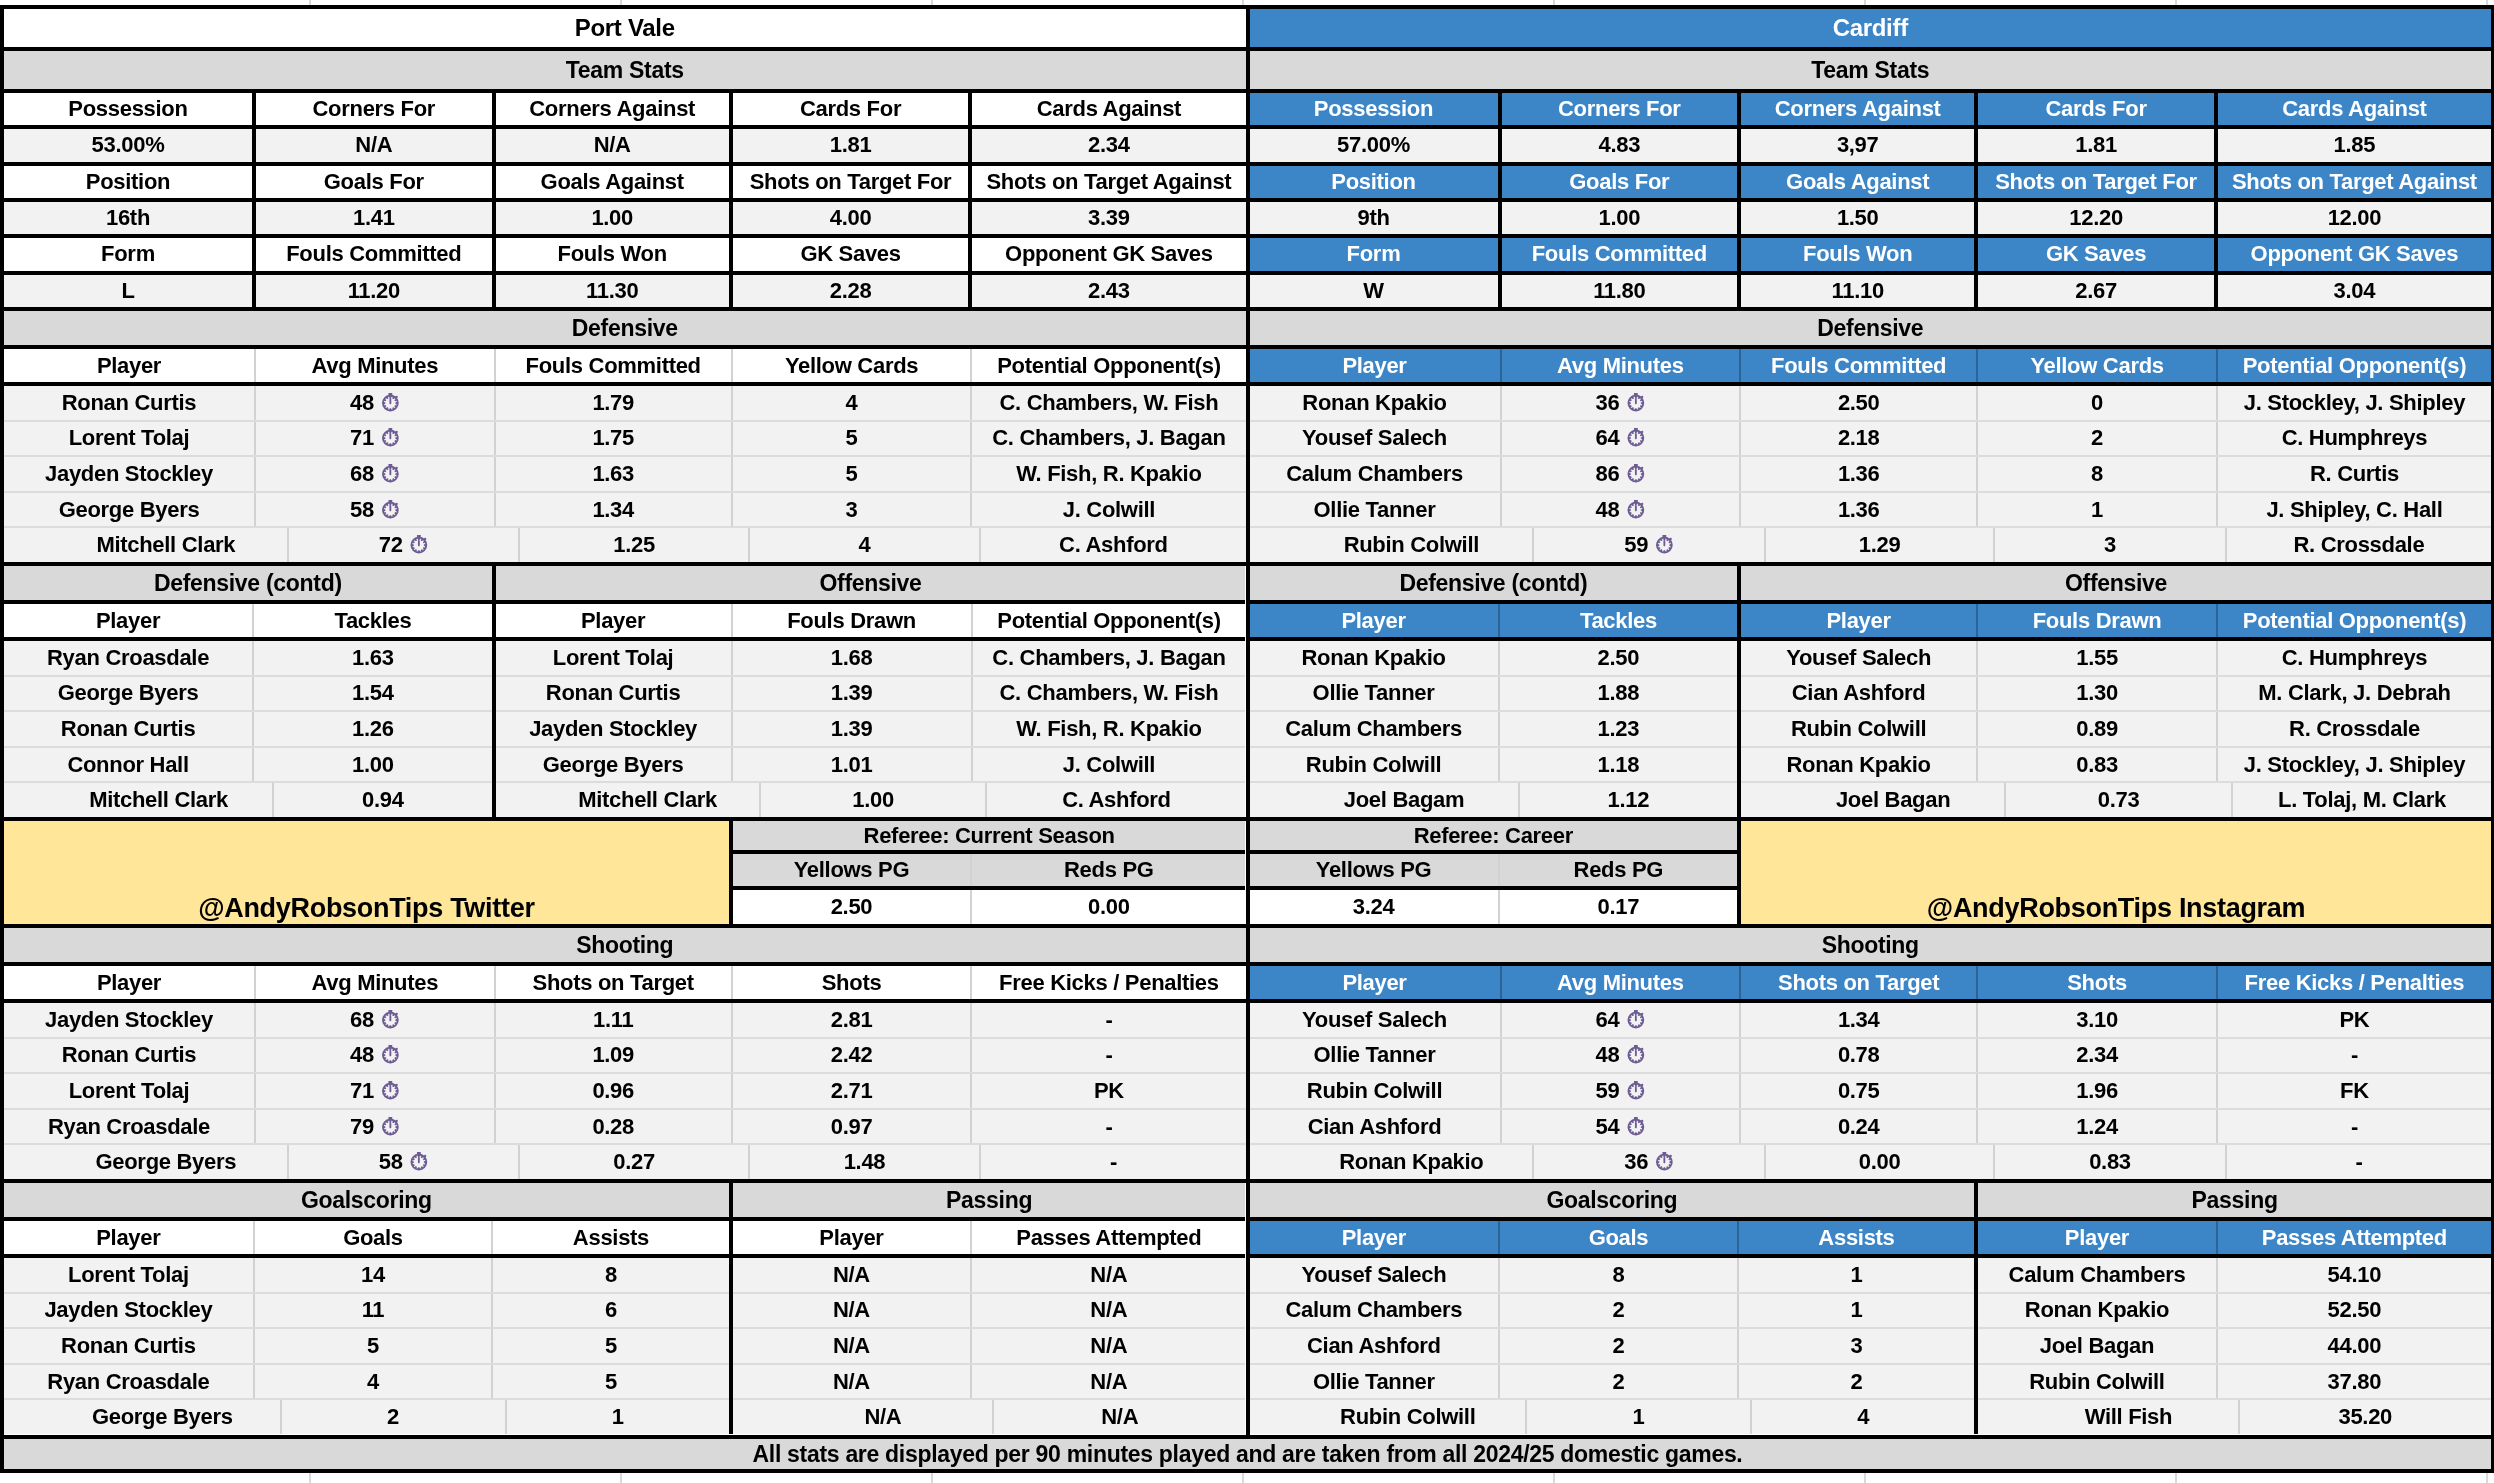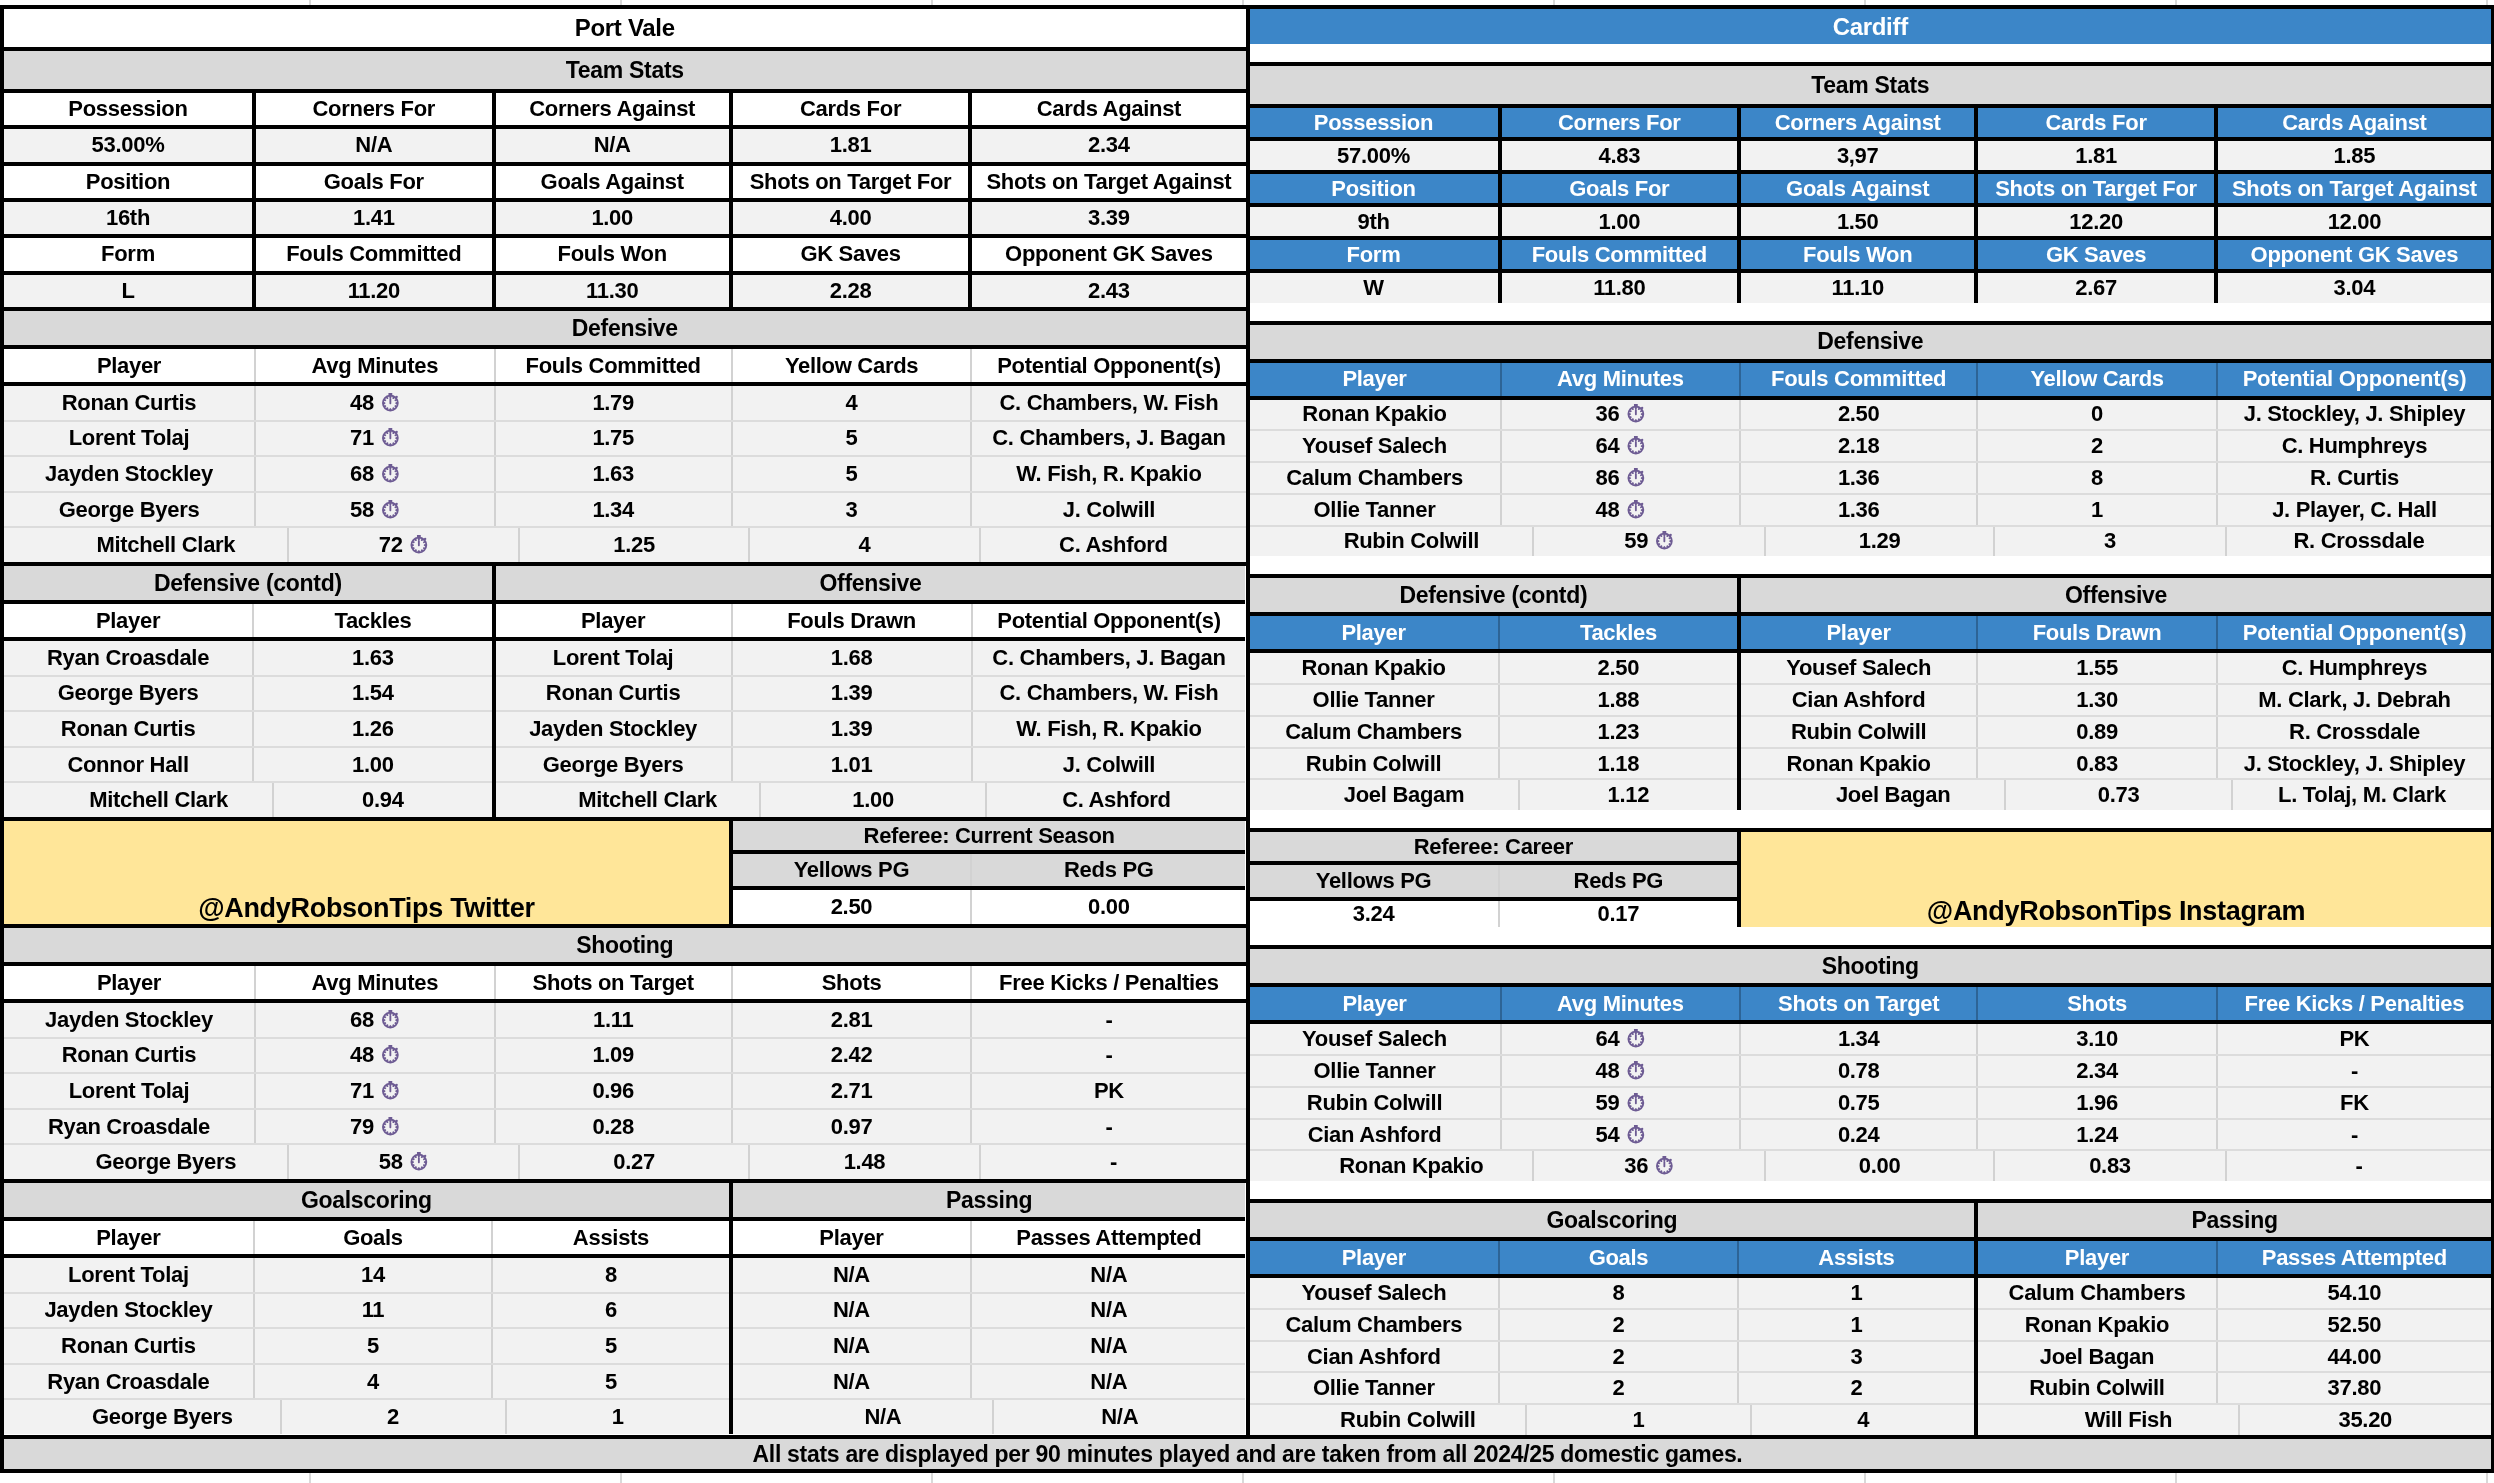--- a/index.html
+++ b/index.html
@@ -28,21 +28,21 @@
   .gap.bottom { height:10px; }
   .frame {
     width:2495px; height:1468px;
     border:4px solid #000;
     display:flex; flex-direction:column;
     background:#fff;
   }
   .main { display:flex; flex:1; min-height:0; }
   .half { width:50%; display:flex; flex-direction:column; }
   .half.left  { border-right:2px solid #000; }
-  .half.right { border-left:2px solid #000;gap:18px; }
+  .half.right { border-left:2px solid #000; }
 
   
   .band { width:100%; border-top:4px solid #000; display:flex; flex-direction:column; }
   .band-team { height:38px; border-top:none; align-items:center; justify-content:center; font-size:24px; }
   .half.right .band-team { background:var(--blue); color:#fff; }
   .band-teamstats { height:260px; }
   .band-table { height:255px; }
   .band-referee { height:107px; flex-direction:row; }
   .section-title {
     background:var(--gray); text-align:center; font-size:23px;
@@ -596,21 +596,21 @@
             </div>
 
             <div class="grid cols5 tr">
               <div class="cell">Ollie Tanner</div>
               <div class="cell">
                 <span>48</span>
                 <span class="watch">⏱</span>
               </div>
               <div class="cell">1.36</div>
               <div class="cell">1</div>
-              <div class="cell">J. Player, C. Hall</div>
+              <div class="cell">J. Shipley, C. Hall</div>
             </div>
 
             <div class="grid cols5 tr">
               <div class="cell">Rubin Colwill</div>
               <div class="cell">
                 <span>59</span>
                 <span class="watch">⏱</span>
               </div>
               <div class="cell">1.29</div>
               <div class="cell">3</div>

